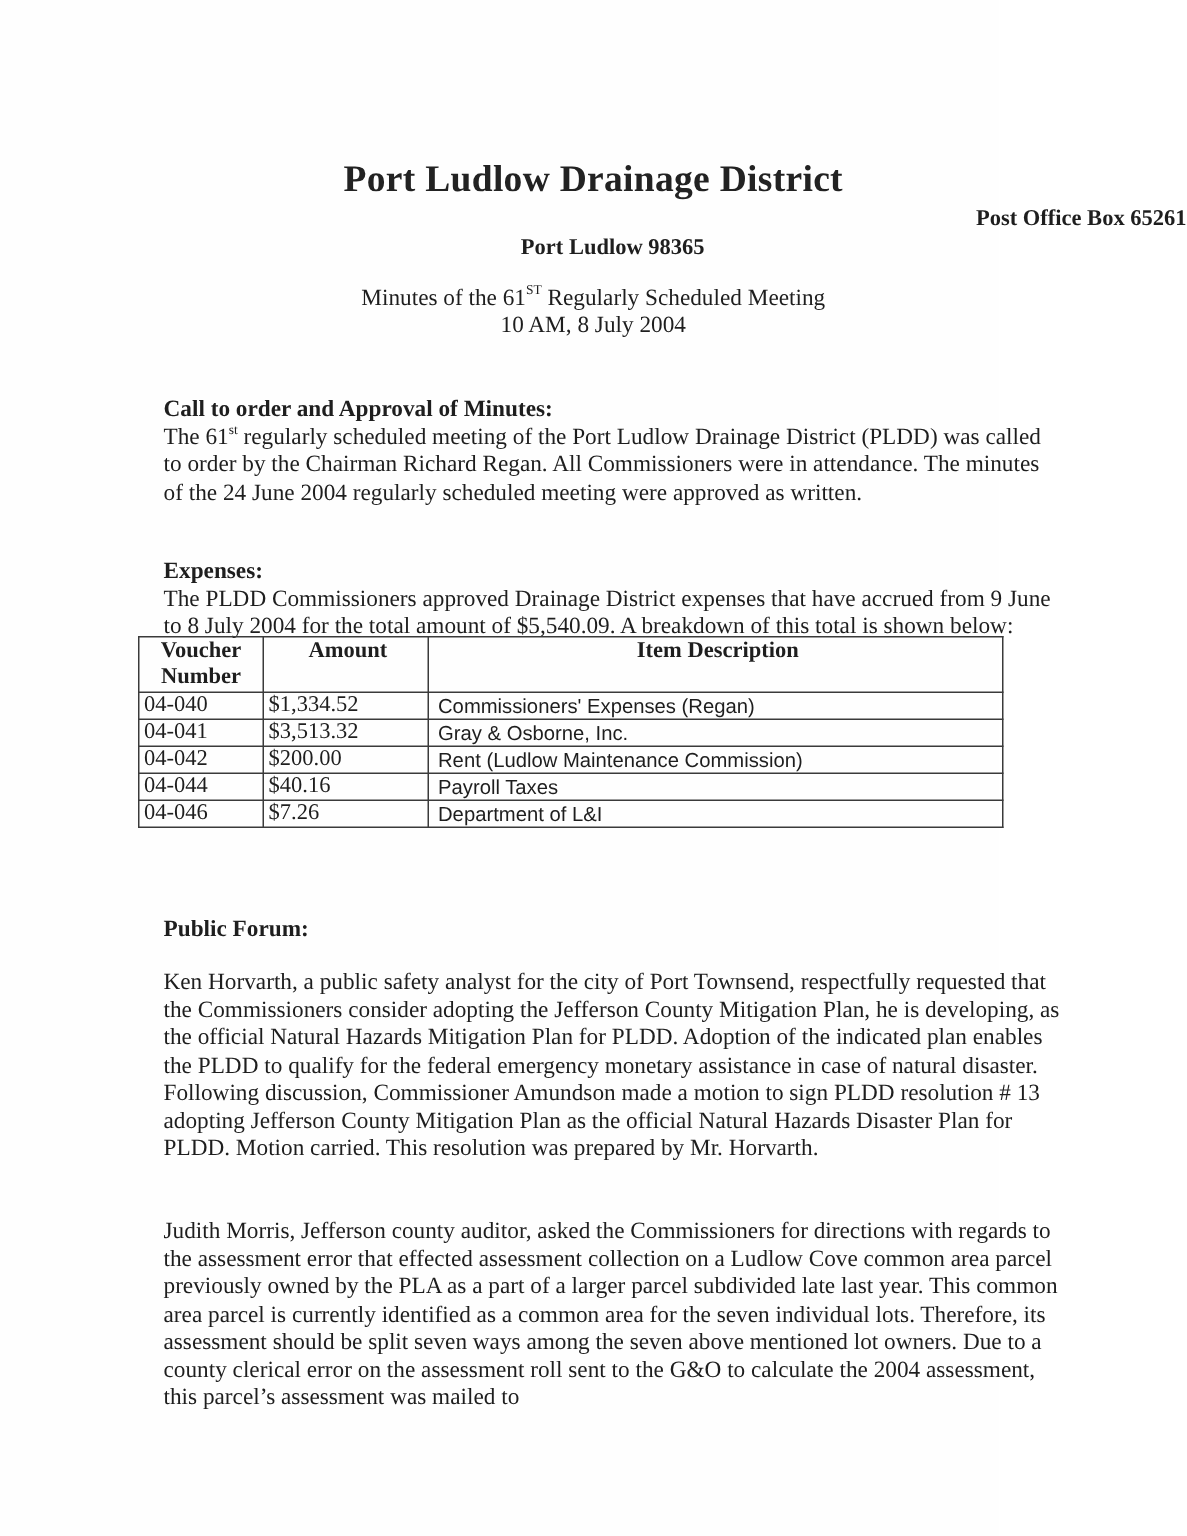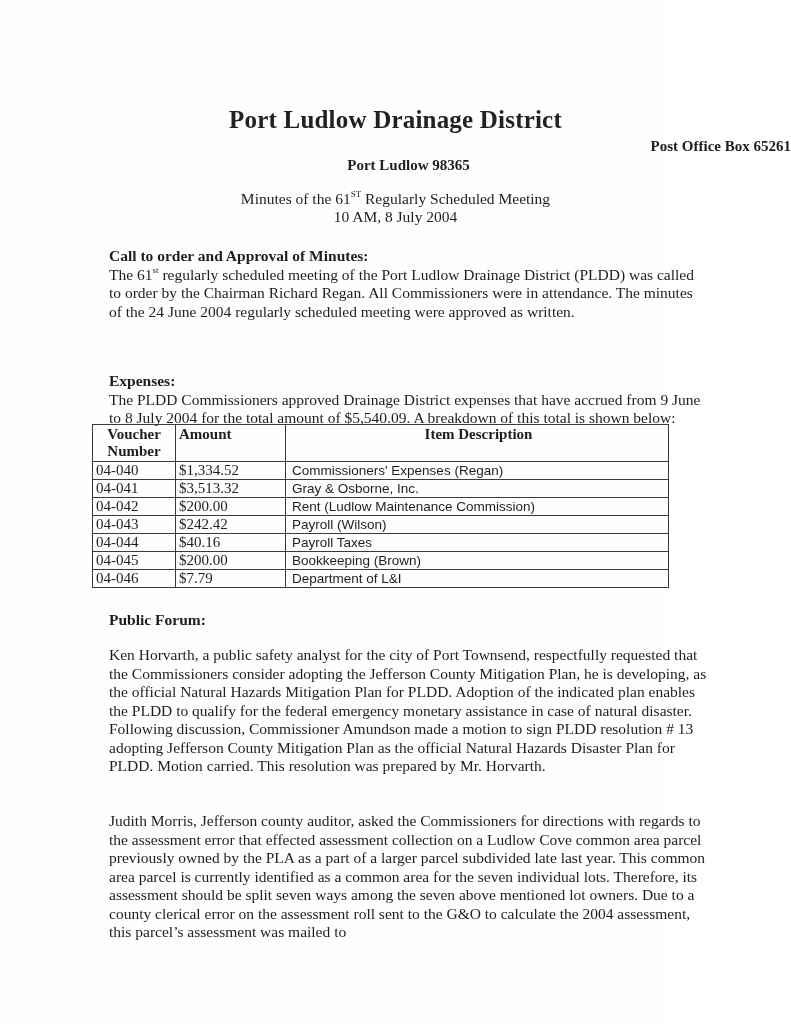--- a/index.html
+++ b/index.html
@@ -11,33 +11,33 @@
     background: #fefefe; }
   .center { position: absolute; left: 0; width: 791px; text-align: center; }
   .title { top: 106px; font-size: 25px; font-weight: bold; letter-spacing: 0.2px; color: #222; }
   .addr1 { top: 138px; font-size: 15px; font-weight: bold; text-align: right; }
   .addr2 { top: 157px; font-size: 15px; font-weight: bold; margin-left: 13px; }
   .min1 { top: 190px; font-size: 15.5px; }
   .min2 { top: 208px; font-size: 15.5px; }
   sup { font-size: 9px; vertical-align: 7px; line-height: 0; }
   .section { position: absolute; left: 109px; width: 600px; font-size: 15.5px; line-height: 18.5px; }
   .heading { font-weight: bold; }
-  .call { top: 247px; }
+  .call { top: 264px; }
   .expenses { top: 340px; margin-top: 32px; }
   .forum-h { top: 611px; font-weight: bold; }
   .forum-p1 { top: 646px; }
   .forum-p2 { top: 812px; }
   table.exp {
     position: absolute; left: 92px; top: 424px; width: 577px;
     border-collapse: collapse; font-size: 15px;
   }
   table.exp th, table.exp td { border: 1.3px solid #3a3a3a; padding: 0 0 0 3px; text-align: left; }
   table.exp th { font-weight: bold; vertical-align: top; line-height: 17px; height: 35px; padding-top: 1px; }
   table.exp th.c1 { width: 82px; text-align: center; padding: 1px 0 0 0; }
-  table.exp th.c2 { width: 106px; text-align: left; }
+  table.exp th.c2 { width: 106px; text-align: center; }
   table.exp th.c3 { text-align: center; }
   table.exp td { height: 17px; line-height: 17px; margin-top: 20px; }
   table.exp td.desc { font-family: "Liberation Sans", "DejaVu Sans", sans-serif; font-size: 13.5px; padding-left: 6px; }
 </style>
 </head>
 <body>
 
 <div class="page">
 
   <div class="center title">Port Ludlow Drainage District</div>
@@ -75,37 +75,27 @@
         <td>04-041</td>
         <td>$3,513.32</td>
         <td class="desc">Gray &amp; Osborne, Inc.</td>
       </tr>
       <tr>
         <td>04-042</td>
         <td>$200.00</td>
         <td class="desc">Rent (Ludlow Maintenance Commission)</td>
       </tr>
       <tr>
-        <td>04-043</td>
-        <td>$242.42</td>
-        <td class="desc">Payroll (Wilson)</td>
-      </tr>
-      <tr>
         <td>04-044</td>
         <td>$40.16</td>
         <td class="desc">Payroll Taxes</td>
       </tr>
       <tr>
-        <td>04-045</td>
-        <td>$200.00</td>
-        <td class="desc">Bookkeeping (Brown)</td>
-      </tr>
-      <tr>
         <td>04-046</td>
-        <td>$7.79</td>
+        <td>$7.26</td>
         <td class="desc">Department of L&amp;I</td>
       </tr>
     </tbody>
   </table>
 
   <div class="section forum-h">Public Forum:</div>
   <div class="section forum-p1">Ken Horvarth, a public safety analyst for the city of Port Townsend, respectfully requested that the Commissioners consider adopting the Jefferson County Mitigation Plan, he is developing, as the official Natural Hazards Mitigation Plan for PLDD. Adoption of the indicated plan enables the PLDD to qualify for the federal emergency monetary assistance in case of natural disaster.  Following discussion, Commissioner Amundson made a motion to sign PLDD resolution # 13 adopting Jefferson County Mitigation Plan as the official Natural Hazards Disaster Plan for PLDD.  Motion carried. This resolution was prepared by Mr. Horvarth.</div>
   <div class="section forum-p2">Judith Morris, Jefferson county auditor, asked the Commissioners for directions with regards to the assessment error that effected assessment collection on a Ludlow Cove common area parcel previously owned by the PLA as a part of a larger parcel subdivided late last year.  This common area parcel is currently identified as a common area for the seven individual lots.  Therefore, its assessment should be split seven ways among the seven above mentioned lot owners.  Due to a county clerical error on the assessment roll sent to the G&amp;O to calculate the 2004 assessment, this parcel’s assessment was mailed to</div>
 
 </div>

